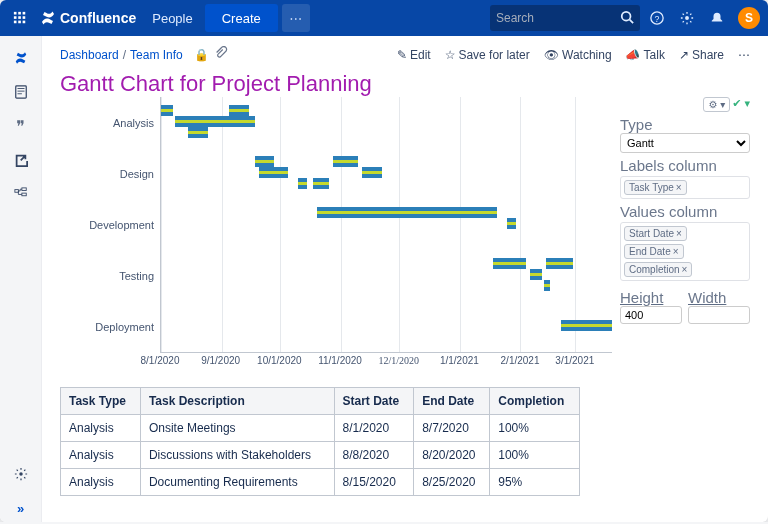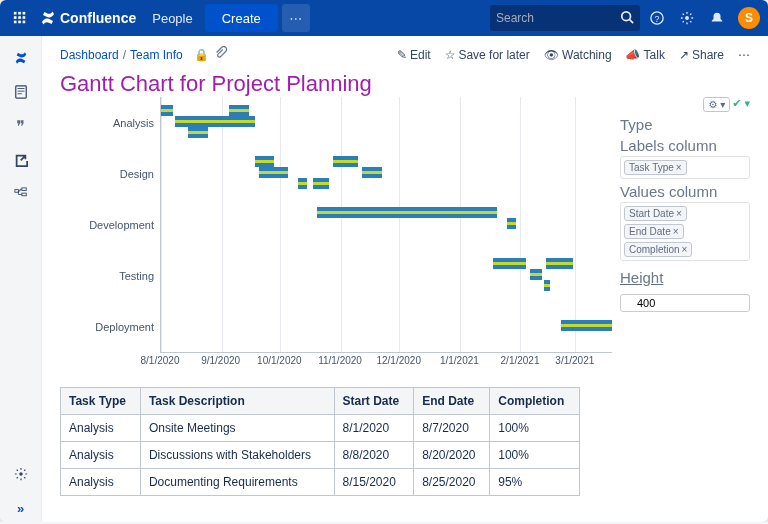--- a/index.html
+++ b/index.html
@@ -39,21 +39,21 @@
 .bar { position:absolute; height:11px; background:linear-gradient(to bottom,#2B7FB8 0%,#2B7FB8 33%,#C4D92E 33%,#C4D92E 66%,#2B7FB8 66%,#2B7FB8 100%); border-radius:0;}
 .sidepanel { width:130px; font-size:11px; color:#5E6C84; }
 .sidepanel .gear-row { display:flex; justify-content:flex-end; gap:2px; margin-bottom:4px;}
 .sp-label{color:#6B778C; font-size:15px; margin-top:4px;}
 .sp-select { width:100%; font-size:11px; padding:2px; border:1px solid #ccc; border-radius:3px; background:#fff;}
 .tagbox{ border:1px solid #dfe1e6; border-radius:3px; padding:3px; margin-top:2px; display:flex; gap:3px; flex-wrap:wrap;}
 .tag{ background:#f4f5f7; border:1px solid #c1c7d0; border-radius:3px; padding:1px 4px; font-size:10px; display:flex; align-items:center; gap:2px;}
 .tag .x{ color:#5E6C84; cursor:pointer;}
 .hw-row{display:flex; gap:6px; margin-top:4px;}
 .hw-col{flex:1;text-decoration:underline;}
-.hw-input{width:100%; border:1px solid #ccc; border-radius:3px; padding:2px 16px; font-size:11px;margin-top:8px;}
+.hw-input{width:100%; border:1px solid #ccc; border-radius:3px; padding:2px 4px; font-size:11px;}
 table.data { width:520px; border-collapse:collapse; margin-top:10px; font-size:12px;}
 table.data th, table.data td { border:1px solid #c1c7d0; padding:6px 8px; text-align:left;}
 table.data th { background:#F4F5F7; font-weight:600; color:#172B4D;}
 .svg-icon{width:14px;height:14px; fill:currentColor;}
 </style>
 </head>
 <body>
 
 <div class="app">
  <div class="topbar">
@@ -223,32 +223,33 @@
               <div class="bar" style="left: 81.8182%; width: 2.5974%; top: 67.4%;"></div>
               <div class="bar" style="left: 84.8485%; width: 1.2987%; top: 71.8%;"></div>
               <div class="bar" style="left: 85.2814%; width: 6.06061%; top: 63%;"></div>
               <div class="bar" style="left: 88.7446%; width: 11.2554%; top: 87.4%;"></div>
             </div>
         <div class="axis-x" id="axis-x">
               <div class="xtick" style="left: 0%;">8/1/2020</div>
               <div class="xtick" style="left: 13.4199%;">9/1/2020</div>
               <div class="xtick" style="left: 26.4069%;">10/1/2020</div>
               <div class="xtick" style="left: 39.8268%;">11/1/2020</div>
-              <div class="xtick" style="left: 52.8139%;">12/1/2020</div>
+              <div class="xtick" style="left: 52.8139%; font-family: Liberation Serif, serif;">12/1/2020</div>
               <div class="xtick" style="left: 66.2338%;">1/1/2021</div>
               <div class="xtick" style="left: 79.6537%;">2/1/2021</div>
               <div class="xtick" style="left: 91.7749%;">3/1/2021</div>
             </div>
       </div>
       <div class="sidepanel">
         <div class="gear-row">
           <span style="border:1px solid #c1c7d0;border-radius:3px;padding:1px 4px;font-size:10px;">⚙ ▾</span>
           <span style="color:#36B37E;font-size:11px;">✔ ▾</span>
         </div>
         <div class="sp-label">Type</div>
+        <select class="sp-select"><option>Gantt</option></select>
         <div class="sp-label">Labels column</div>
         <div class="tagbox">
           <div class="tag">
                 <span>Task Type</span>
                 <span class="x">×</span>
               </div>
         </div>
         <div class="sp-label">Values column</div>
         <div class="tagbox" id="values-tags">
               <div class="tag">
@@ -261,20 +262,24 @@
               </div>
               <div class="tag">
                 <span>Completion</span>
                 <span class="x">×</span>
               </div>
             </div>
         <div class="hw-row">
           <div class="hw-col">
             <div class="sp-label">Height</div>
             <input class="hw-input" value="400" style="">
+          </div>
+          <div class="hw-col">
+            <div class="sp-label">Width</div>
+            <input class="hw-input" value="" style="">
           </div>
         </div>
       </div>
     </div>
 
     <table class="data">
       <thead>
             <tr id="tbl-head">
               <th>Task Type</th>
               <th>Task Description</th>

